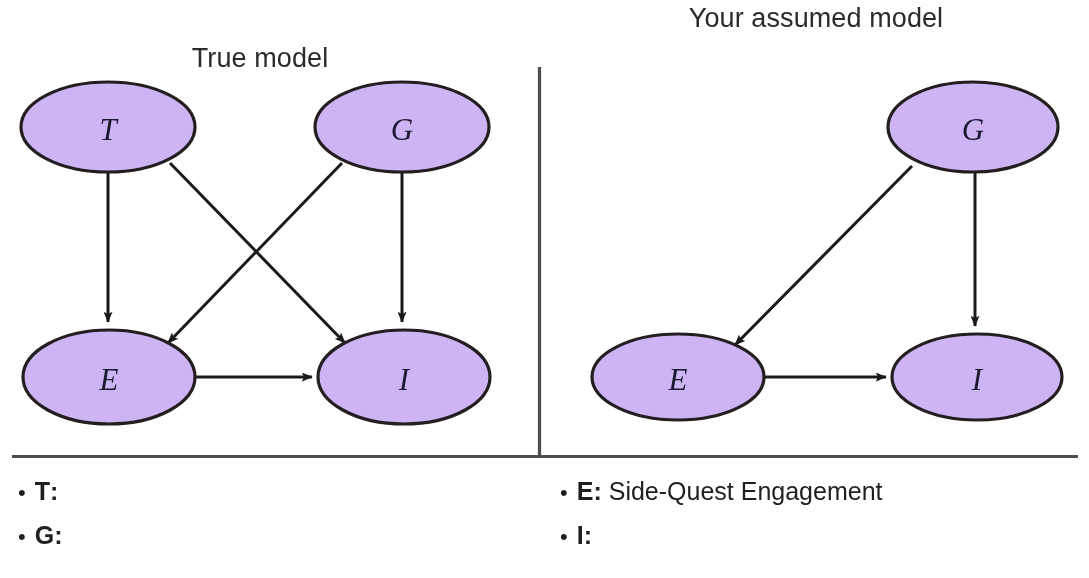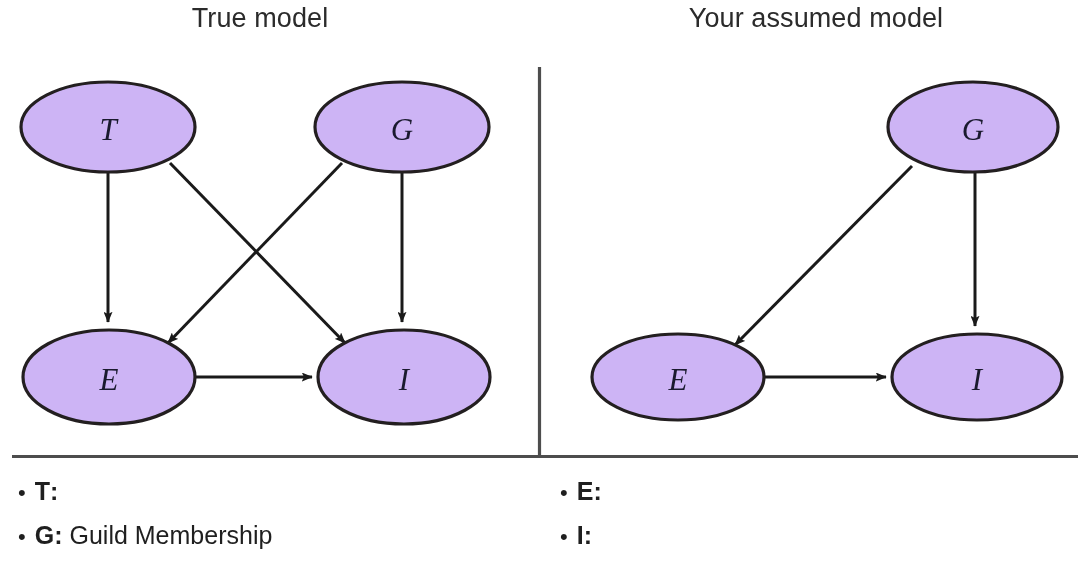--- a/index.html
+++ b/index.html
@@ -26,21 +26,21 @@
     position: absolute;
     top: 3px;
     font-size: 27px;
     line-height: 30px;
     font-weight: 400;
     color: #2b2b2b;
     text-align: center;
     white-space: nowrap;
     letter-spacing: 0.1px;
   }
-  #title-left  { left: 0px;   width: 520px; }
+  #title-left  { left: 0px;   width: 520px; margin-top: 40px; }
   #title-right { left: 556px; width: 520px; }
 
   #dag-svg {
     position: absolute;
     left: 0; top: 0;
     width: 1089px;
     height: 578px;
     display: block;
   }
   .node-ellipse {
@@ -182,30 +182,30 @@
     <div class="legend-item">
       <span class="legend-bullet">•</span>
       <span class="legend-key">T</span>
       <span class="legend-sep">:</span>
     </div>
 
     <div class="legend-item">
       <span class="legend-bullet">•</span>
       <span class="legend-key">G</span>
       <span class="legend-sep">:</span>
-      <span class="legend-desc">Guild Membership</span>
     </div>
   </div>
 
   <div class="legend-col" id="legend-right">
 
     <div class="legend-item">
       <span class="legend-bullet">•</span>
       <span class="legend-key">E</span>
       <span class="legend-sep">:</span>
+      <span class="legend-desc">Side-Quest Engagement</span>
     </div>
 
     <div class="legend-item">
       <span class="legend-bullet">•</span>
       <span class="legend-key">I</span>
       <span class="legend-sep">:</span>
     </div>
   </div>
 
 </div>

